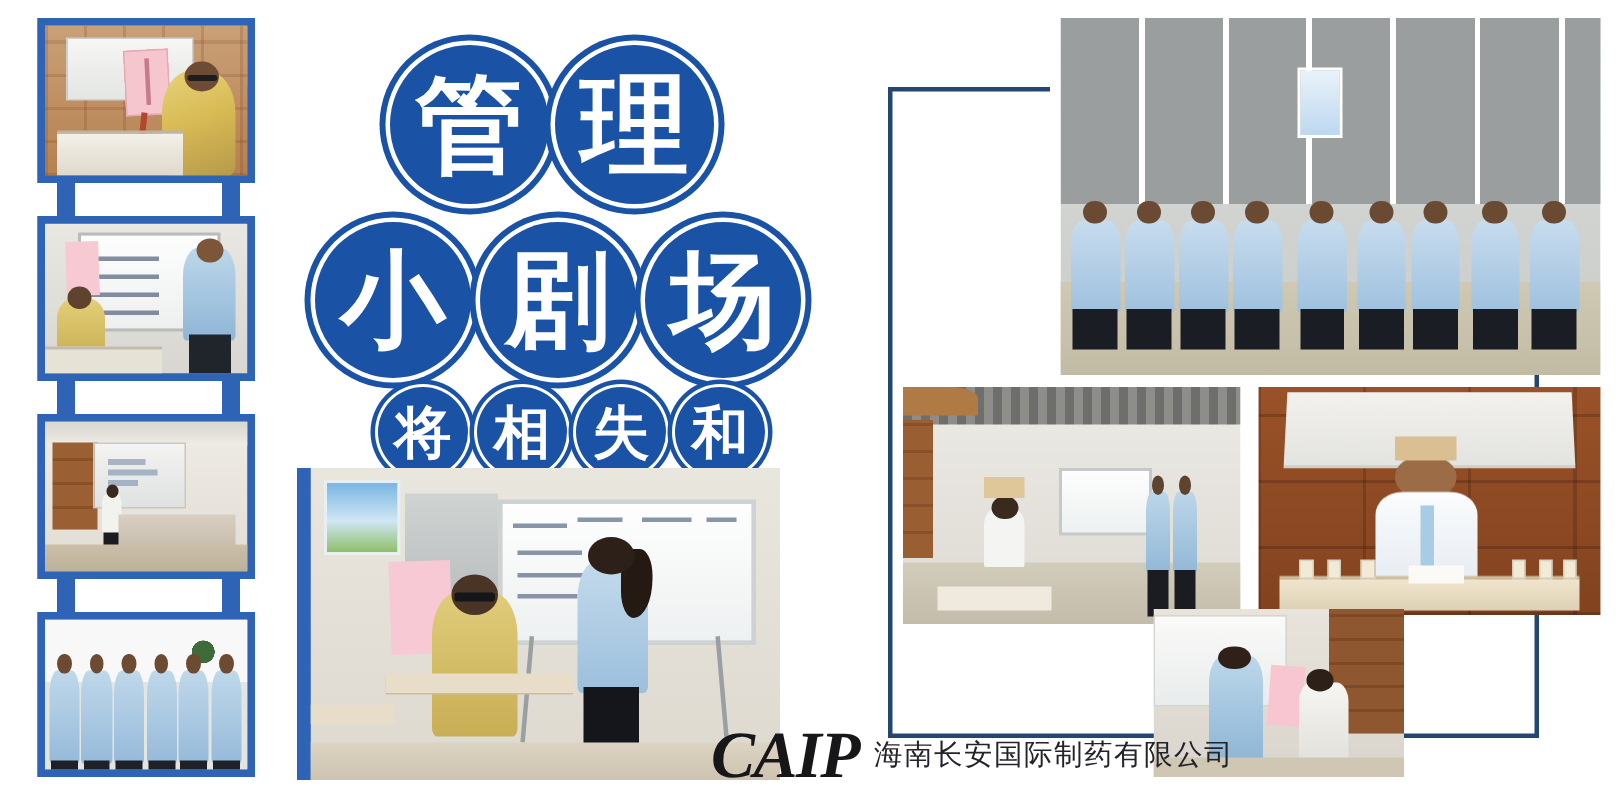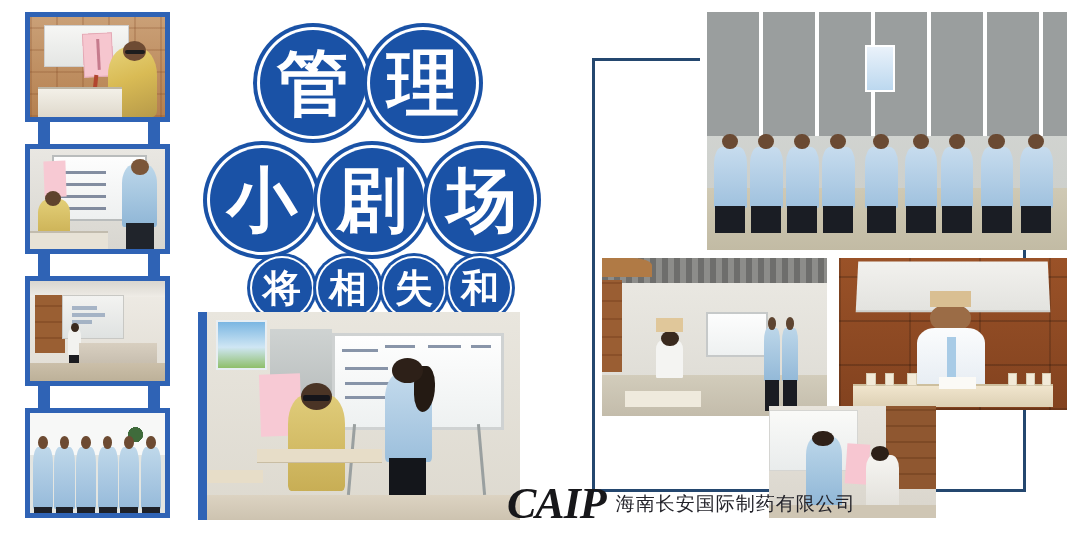--- a/index.html
+++ b/index.html
@@ -189,21 +189,21 @@
   .r4 .sign{position:absolute;left:46%;top:34%;width:14%;height:36%;background:#f7c6d1;transform:rotate(4deg);}
   .r4 .sit{position:absolute;left:58%;top:44%;width:20%;height:48%;
      background:linear-gradient(#f6f5f2,#e2e0da);border-radius:24% 24% 4% 4%;}
   .r4 .sith{position:absolute;left:61%;top:36%;width:11%;height:13%;border-radius:50%;background:#2c2018;}
   .r4 .floor{position:absolute;left:0;bottom:0;right:0;height:12%;background:#cfc6b4;}
 
   
   .outline{position:absolute;border:3px solid #24476f;}
 
   
-  .logo{position:absolute;left:507px;top:474px;width:560px;height:60px;
+  .logo{position:absolute;left:474px;top:474px;width:560px;height:60px;
         display:flex;align-items:center;gap:10px;}
   .logo .caip{font-family:"Liberation Serif","DejaVu Serif",serif;font-weight:700;
         font-style:italic;font-size:44px;color:#17171a;letter-spacing:-1px;line-height:1;}
   .logo .txt{display:flex;justify-content:center;}
   .logo .cn{font-family:"DejaVu Sans","Liberation Sans",sans-serif;font-size:19px;color:#23232a;
         letter-spacing:1px;line-height:1.15;}
   .logo .en{font-family:"Liberation Serif","DejaVu Serif",serif;font-size:19px;color:#23232a;
         line-height:1.15;white-space:nowrap;}
 </style>
 </head>

